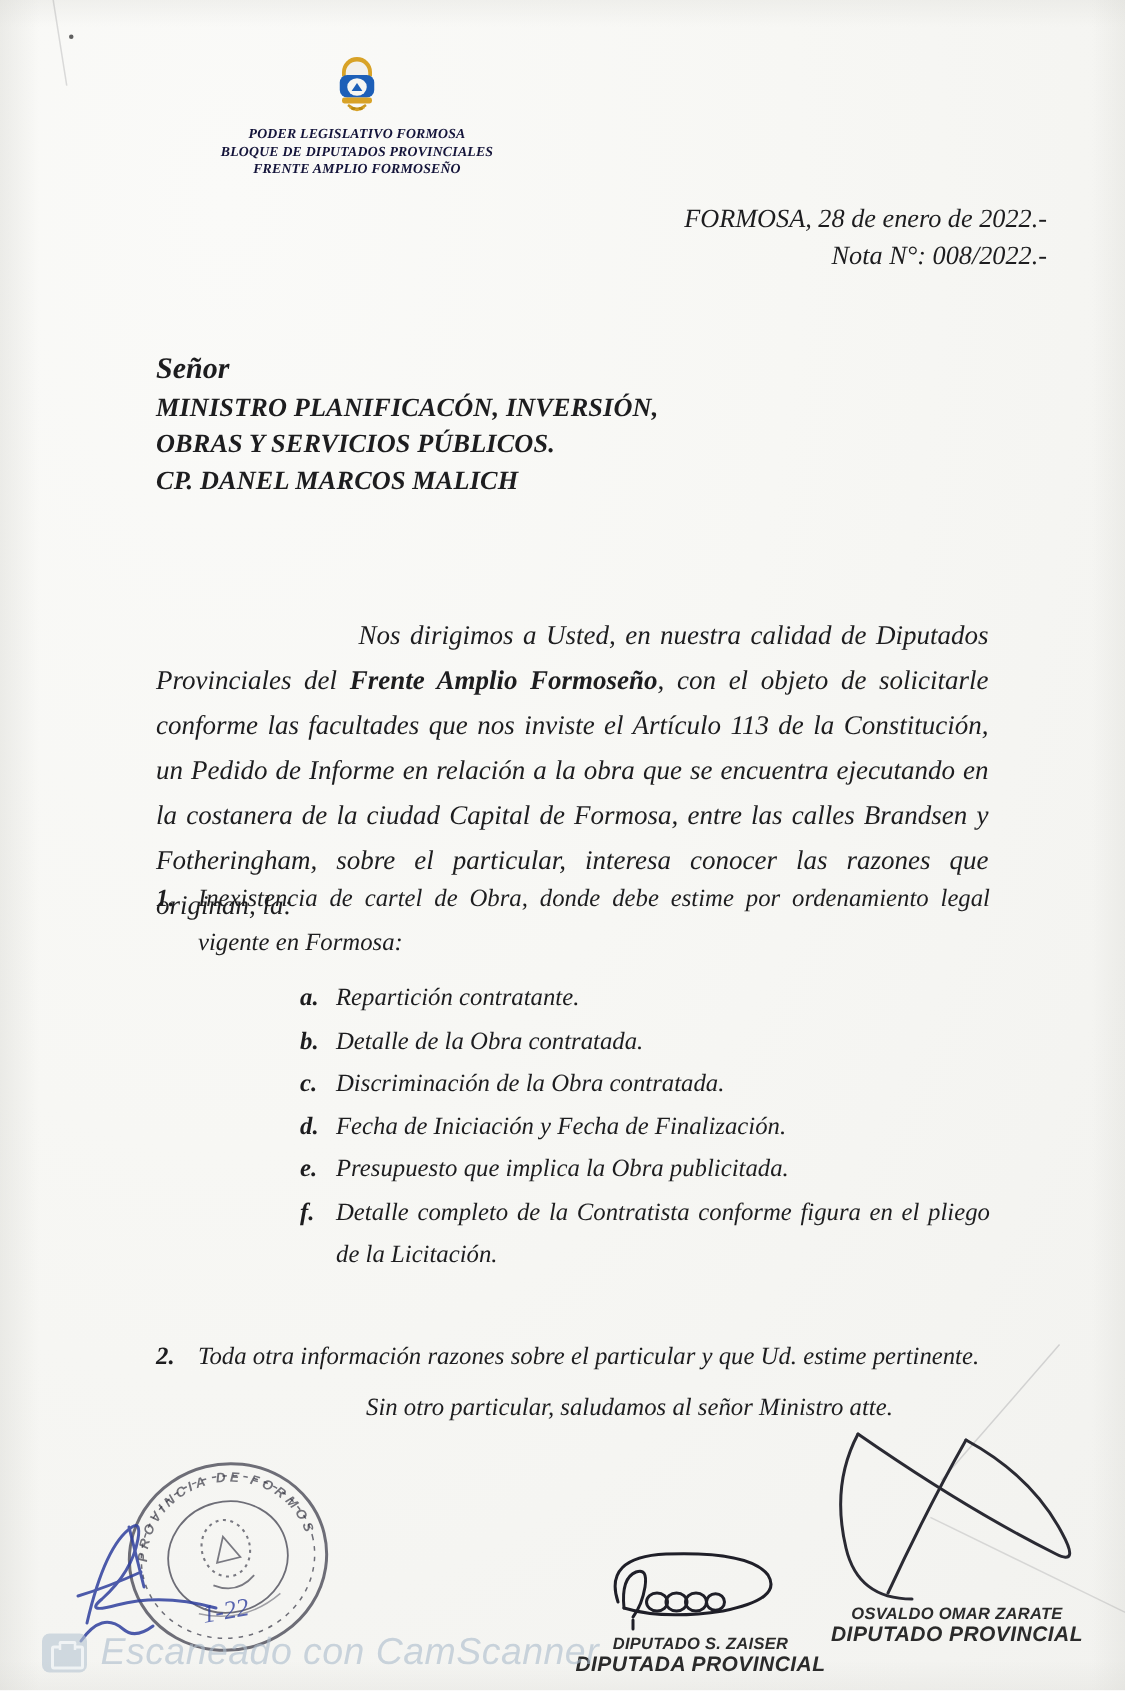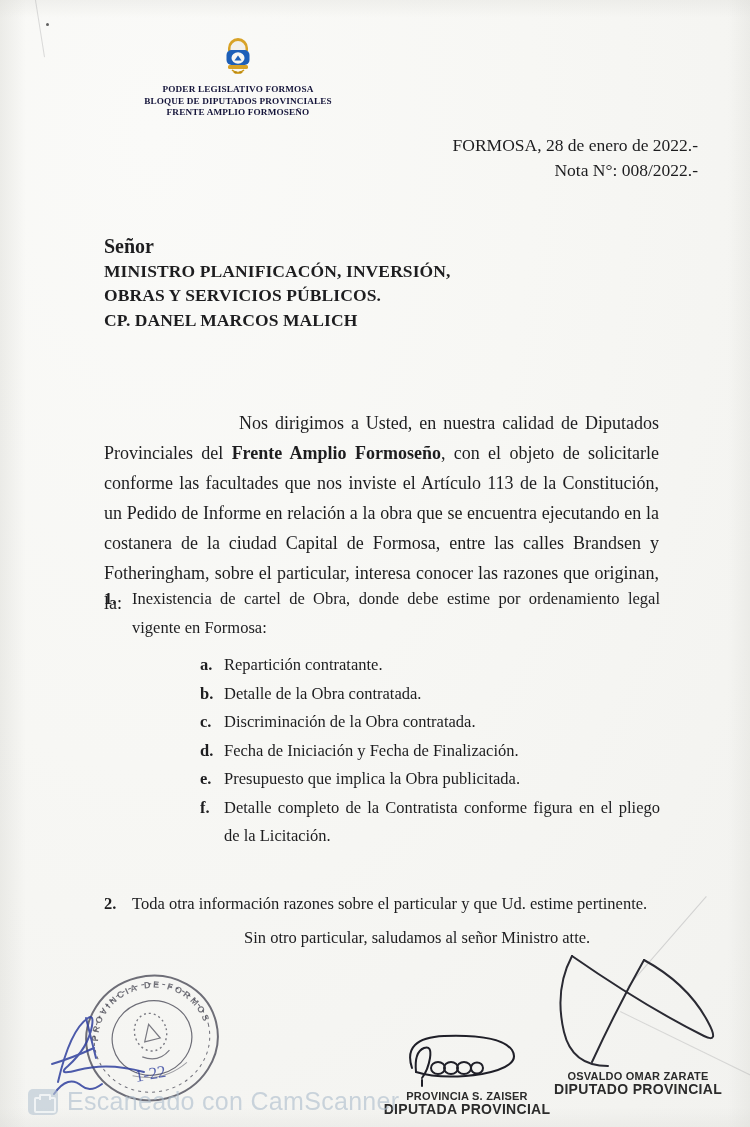--- a/index.html
+++ b/index.html
@@ -8,20 +8,21 @@
     background: #ffffff;
   }
   .page {
     position: relative;
     width: 750px;
     height: 1127px;
     overflow: hidden;
     background: #fbfbf9;
     font-family: "Liberation Serif", "DejaVu Serif", serif;
     color: #1d1d1f;
+    font-style: italic;
   }
 
   
   .paper-tint {
     position: absolute;
     inset: 0;
     background:
       radial-gradient(ellipse at 20% 12%, rgba(250,250,248,1) 0%, rgba(247,247,244,1) 45%, rgba(242,242,239,1) 100%);
     pointer-events: none;
   }
@@ -362,21 +363,21 @@
       <g fill="none" stroke="#1f1f28" stroke-width="2" stroke-linecap="round">
         <path d="M40 40 Q30 10 72 8 Q128 6 140 22 Q150 38 110 46 Q70 52 44 44"></path>
         <path d="M44 44 Q42 24 52 20 Q60 17 58 30 Q56 42 50 50"></path>
         <ellipse cx="66" cy="40" rx="7" ry="6"></ellipse>
         <ellipse cx="79" cy="40" rx="7" ry="6"></ellipse>
         <ellipse cx="92" cy="40" rx="7" ry="6"></ellipse>
         <ellipse cx="105" cy="40" rx="6" ry="5.5"></ellipse>
         <path d="M50 52 L50 58"></path>
       </g>
     </svg>
-    <div class="stamp-name">PROVINCIA S. ZAISER</div>
+    <div class="stamp-name">DIPUTADO S. ZAISER</div>
     <div class="stamp-role">DIPUTADA PROVINCIAL</div>
   </div>
 
   <div class="sig-block sig-right">
     <svg width="180" height="120" viewBox="0 0 180 120" class="ink-svg">
       <g fill="none" stroke="#2a2a33" stroke-width="2" stroke-linecap="round">
         <path d="M24 6 Q6 40 16 82 Q24 116 60 116"></path>
         <path d="M24 6 Q96 56 156 86 Q172 94 160 72 Q140 34 96 10"></path>
         <path d="M96 10 Q70 56 44 112"></path>
       </g>

